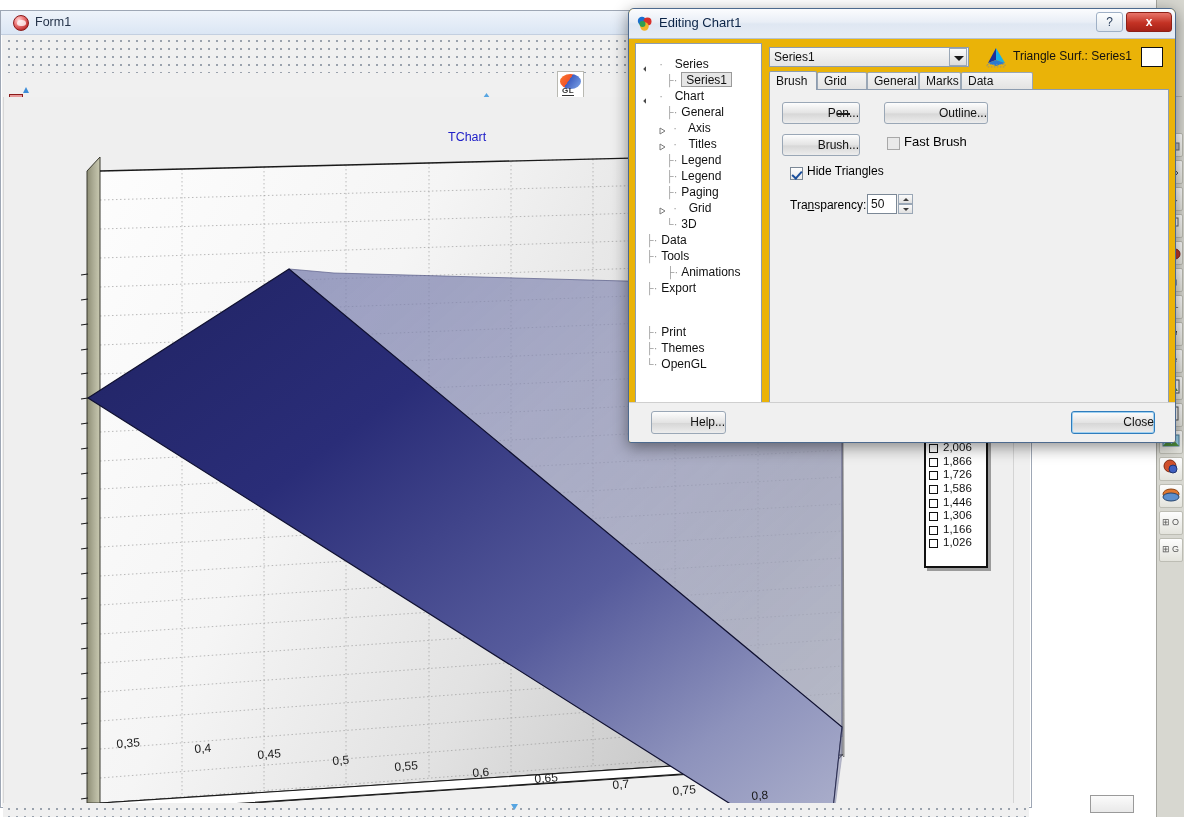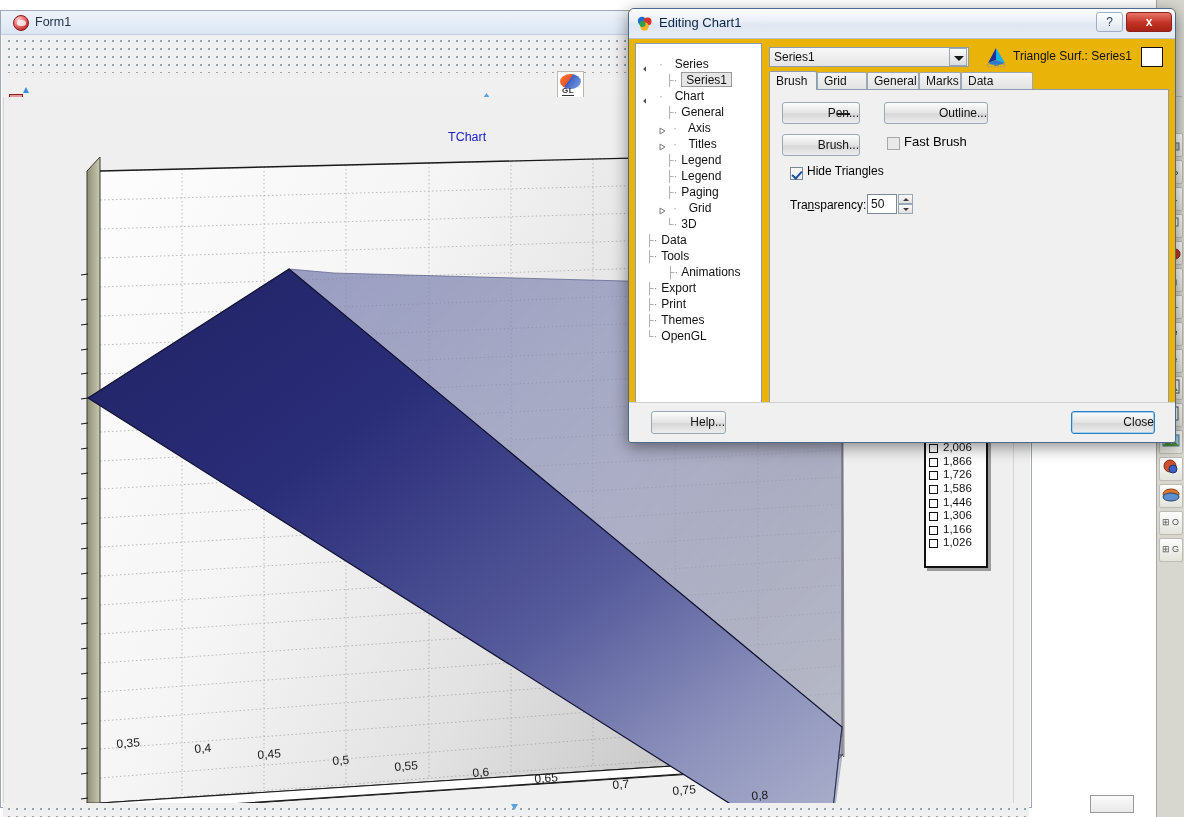--- a/index.html
+++ b/index.html
@@ -734,21 +734,21 @@
       <span>Tools</span>
     </div>
     <div class="tree-node" style="padding-left:6px;text-align:center;">
       <span class="dots">├·</span>
       <span>Animations</span>
     </div>
     <div class="tree-node" style="padding-left:6px;">
       <span class="dots">├·</span>
       <span>Export</span>
     </div>
-    <div class="tree-node" style="padding-left:6px;">
+    <div class="tree-node" style="padding-left:6px;margin-top:28px;">
       <span class="dots">├·</span>
       <span>Print</span>
     </div>
     <div class="tree-node" style="padding-left:6px;">
       <span class="dots">├·</span>
       <span>Themes</span>
     </div>
     <div class="tree-node" style="padding-left:6px;">
       <span class="dots">└·</span>
       <span>OpenGL</span>

